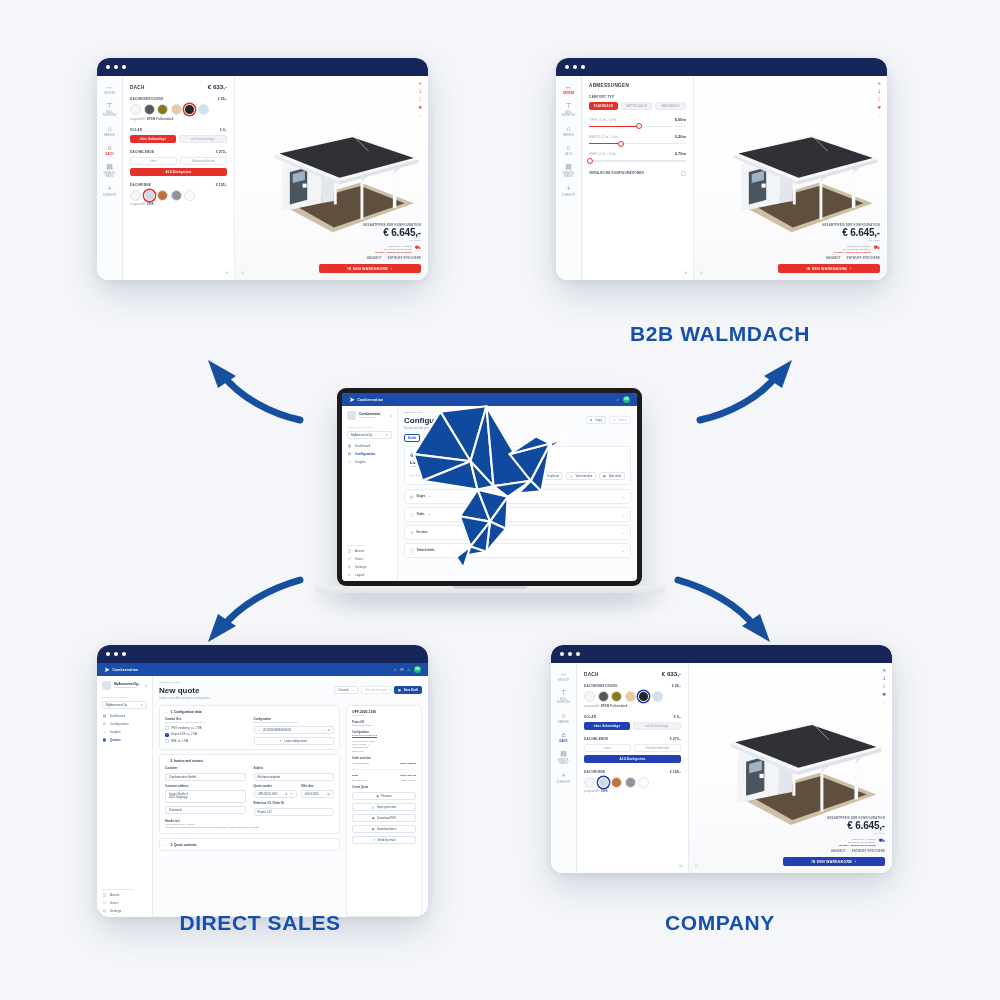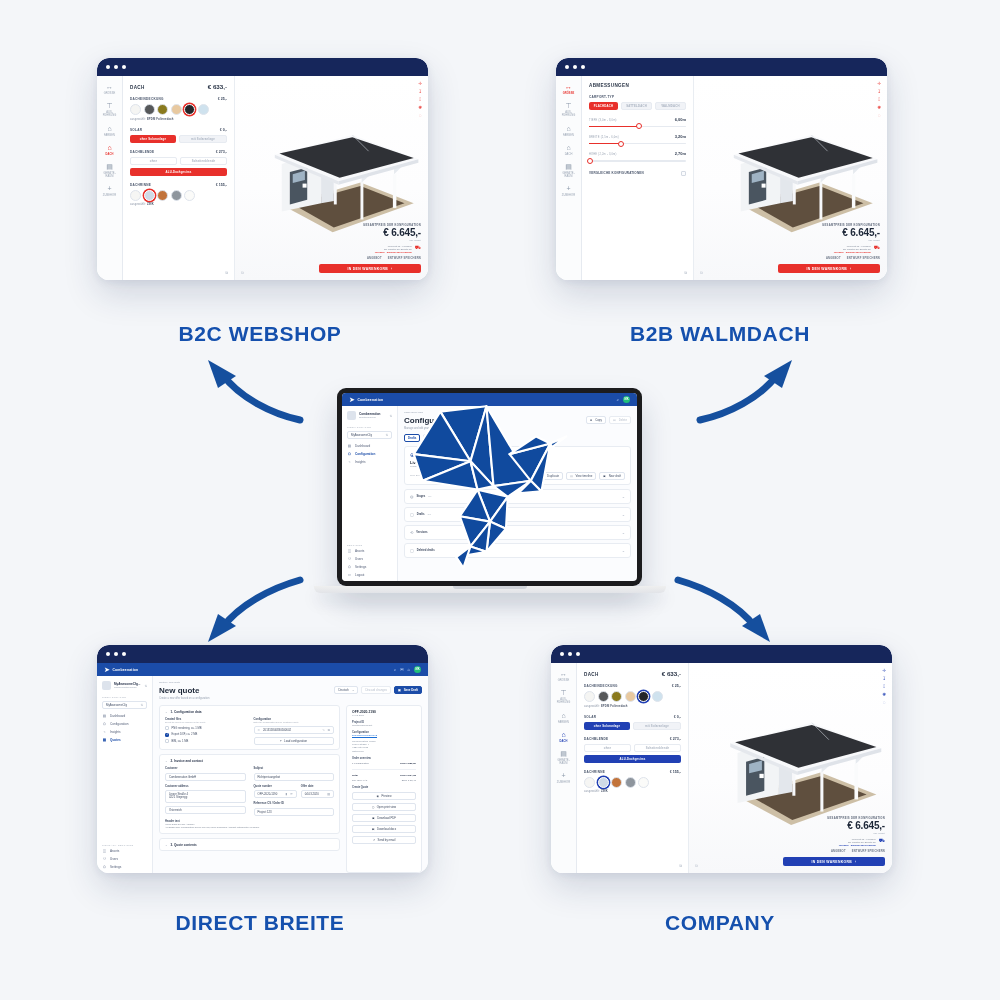--- a/index.html
+++ b/index.html
@@ -357,21 +357,20 @@
           </div>
           <div class="cartbtn">
             <span>IN DEN WARENKORB</span>
             <span>›</span>
           </div>
         </div>
         <div class="vfoot">⧉</div>
       </div>
     </div>
   </div>
-  <div class="chan-label" style="left:160px; top:322px; width:200px;">B2C WEBSHOP</div>
 
   <div class="win" style="left:556px; top:58px; width:331px; height:222px; --accent:#e8302b;">
     <div class="win-bar">
       <i></i>
       <i></i>
       <i></i>
     </div>
     <div class="win-body">
       <div class="rail">
         <div class="rail-item active">
@@ -507,21 +506,21 @@
             <span>IN DEN WARENKORB</span>
             <span>›</span>
           </div>
         </div>
         <div class="vfoot">⧉</div>
       </div>
     </div>
   </div>
   <div class="chan-label" style="left:620px; top:322px; width:200px;">B2B WALMDACH</div>
 
-  <div class="win" style="left:97px; top:645px; width:331px; height:228px;">
+  <div class="win" style="left:97px; top:645px; width:331px; height:272px;border-radius:13px;">
     <div class="win-bar">
       <i></i>
       <i></i>
       <i></i>
     </div>
     <div class="win-body">
       <div class="adm">
 
         <div class="adm-top">
           <div class="adm-logo">
@@ -762,21 +761,21 @@
                   <span>⇗</span>
                   <span>Send by email</span>
                 </div>
               </div>
             </div>
           </div>
         </div>
       </div>
     </div>
   </div>
-  <div class="chan-label" style="left:160px; top:911px; width:200px;">DIRECT BREITE</div>
+  <div class="chan-label" style="left:160px; top:911px; width:200px;">DIRECT SALES</div>
 
   <div class="win" style="left:551px; top:645px; width:341px; height:228px; --accent:#2140b4;">
     <div class="win-bar">
       <i></i>
       <i></i>
       <i></i>
     </div>
     <div class="win-body">
       <div class="rail">
         <div class="rail-item">

